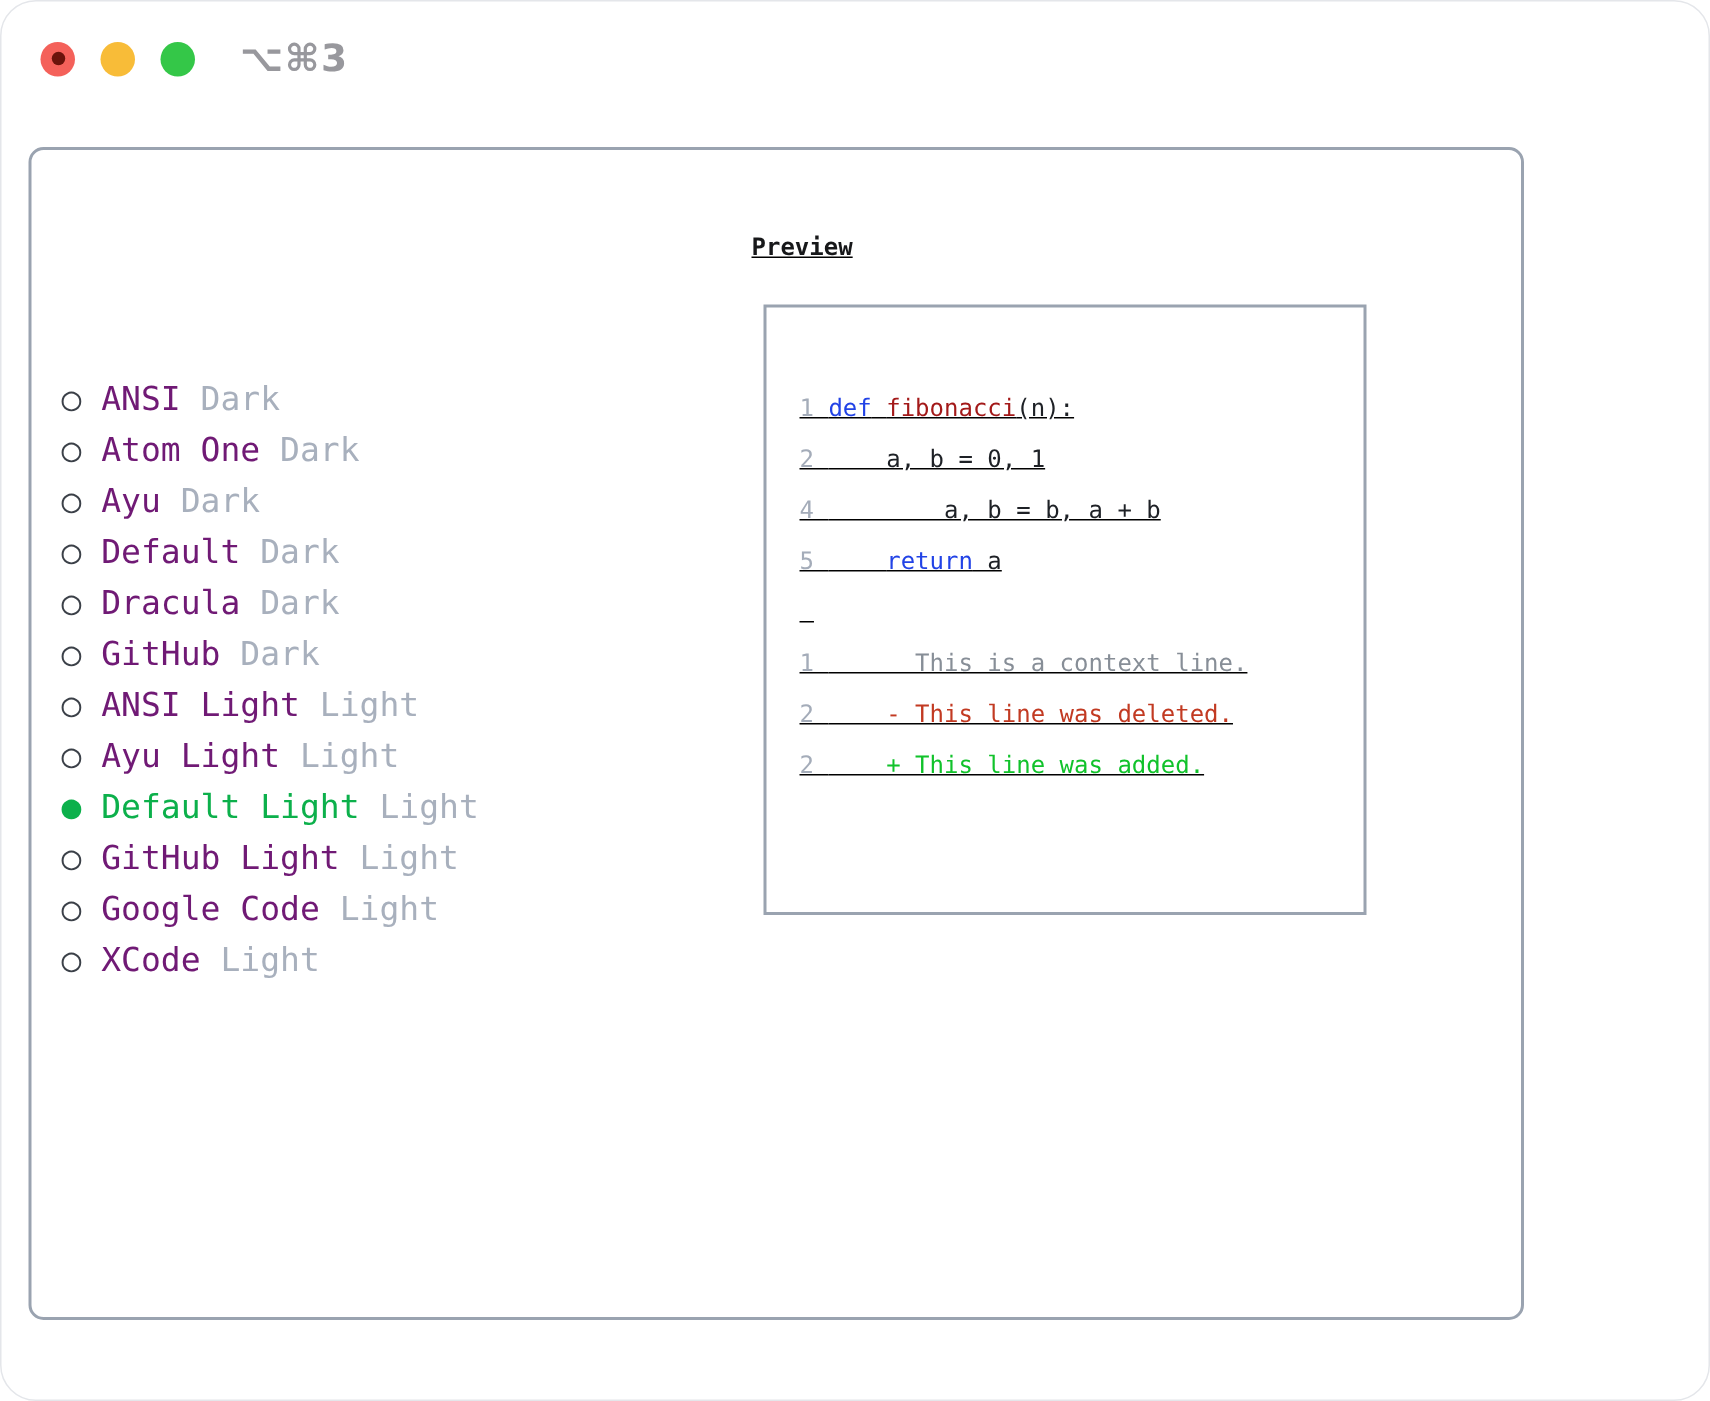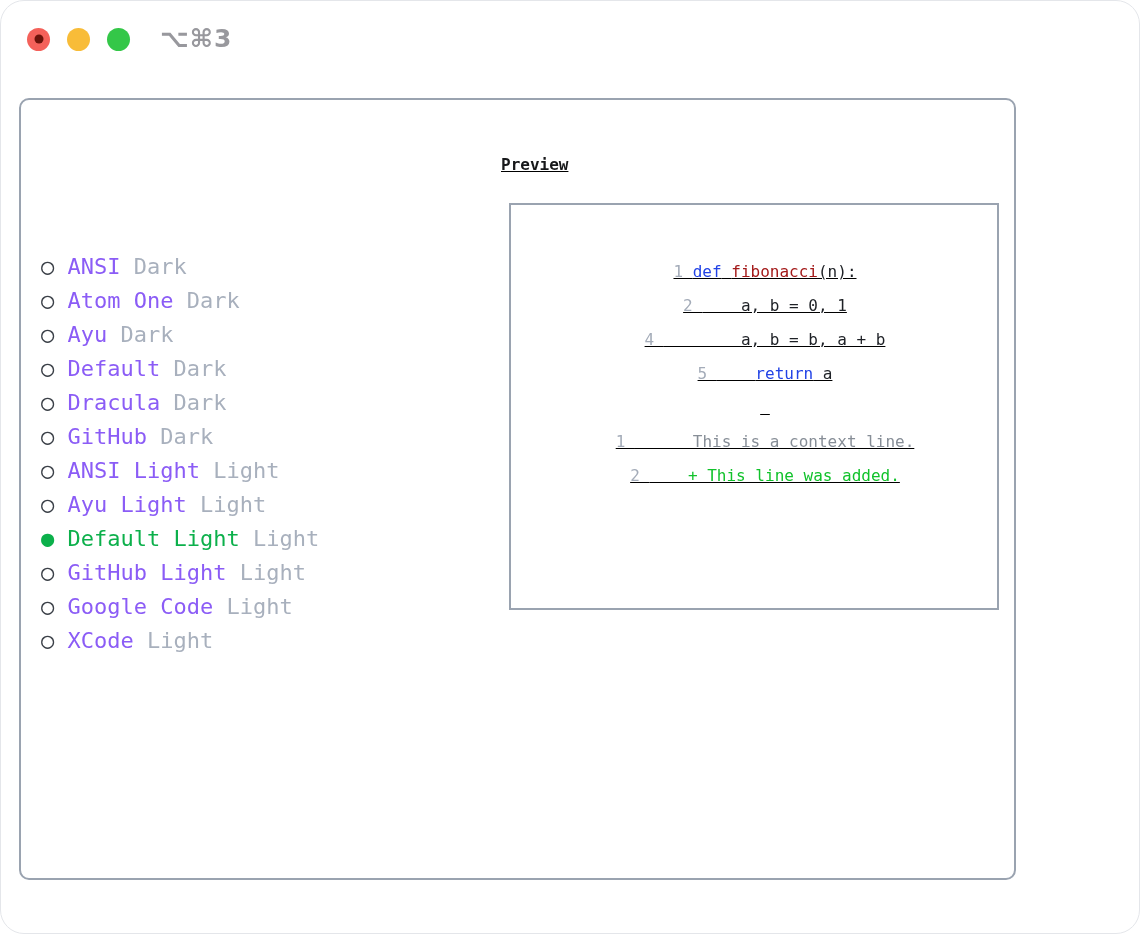--- a/index.html
+++ b/index.html
@@ -51,38 +51,37 @@
     background:#ffffff;
   }
   .list-col{
     position:absolute; left:20px; top:48px; right:500px;
     font-size:22px; line-height:34px; white-space:pre;
   }
   .row{ height:34px; }
   .row-spacer{ height:34px; }
   .hdr{ font-weight:bold; color:#17181a; }
   .hdr .marker{ color:#17181a; }
-  .item-name{ color:#8b5cf6; }
+  .item-name{ color:#701a75; }
   .item-marker{ color:#3b4048; }
   .item-suffix{ color:var(--muted-gray); }
   .selected .item-name, .selected .item-marker{ color:var(--selected-green); }
   
   .preview{
     position:absolute; left:480px; top:48px;
     font-size:16px; line-height:34px;text-decoration:underline;
   }
   .preview-hdr{ font-weight:bold; color:#17181a; white-space:pre; }
   .preview-box{
     margin-top:21px; margin-left:8px;
-    width:490px; height:407px;
+    width:402px; height:407px;
     border:2px solid var(--border-gray);
     background:#ffffff;
     padding:50px 0 0 22px;
     overflow:hidden;
-    text-align:center;
   }
   .pline{ white-space:pre; height:34px; }
   .ln{ color:var(--gutter-gray); }
   .seg-kw{ color:var(--keyword-blue); }
   .seg-fn{ color:var(--function-red); }
   .seg-pl{ color:#1e2126; }
   .d-context{ color:var(--context-gray); }
   .d-deleted{ color:var(--deleted-red); }
   .d-added{ color:var(--added-green); }
 </style>
@@ -119,19 +118,20 @@
       <div class="preview-box">
         <div id="code-lines">
             <div class="pline"><span class="ln">1 </span><span class="seg-kw">def</span><span class="seg-pl"> </span><span class="seg-fn">fibonacci</span><span class="seg-pl">(n):</span></div>
             <div class="pline"><span class="ln">2 </span><span class="seg-pl">    a, b = 0, 1</span></div>
             <div class="pline"><span class="ln">4 </span><span class="seg-pl">        a, b = b, a + b</span></div>
             <div class="pline"><span class="ln">5 </span><span class="seg-pl">    </span><span class="seg-kw">return</span><span class="seg-pl"> a</span></div>
           </div>
         <div class="pline"> </div>
         <div id="diff-lines">
             <div class="pline"><span class="ln">1 </span><span class="d-context">      This is a context line.</span></div>
+            <div class="pline"><span class="ln">2 </span><span class="d-deleted">    - This line was deleted.</span></div>
             <div class="pline"><span class="ln">2 </span><span class="d-added">    + This line was added.</span></div>
           </div>
       </div>
     </div>
 
   </div>
 </div>
 
 </body></html>

